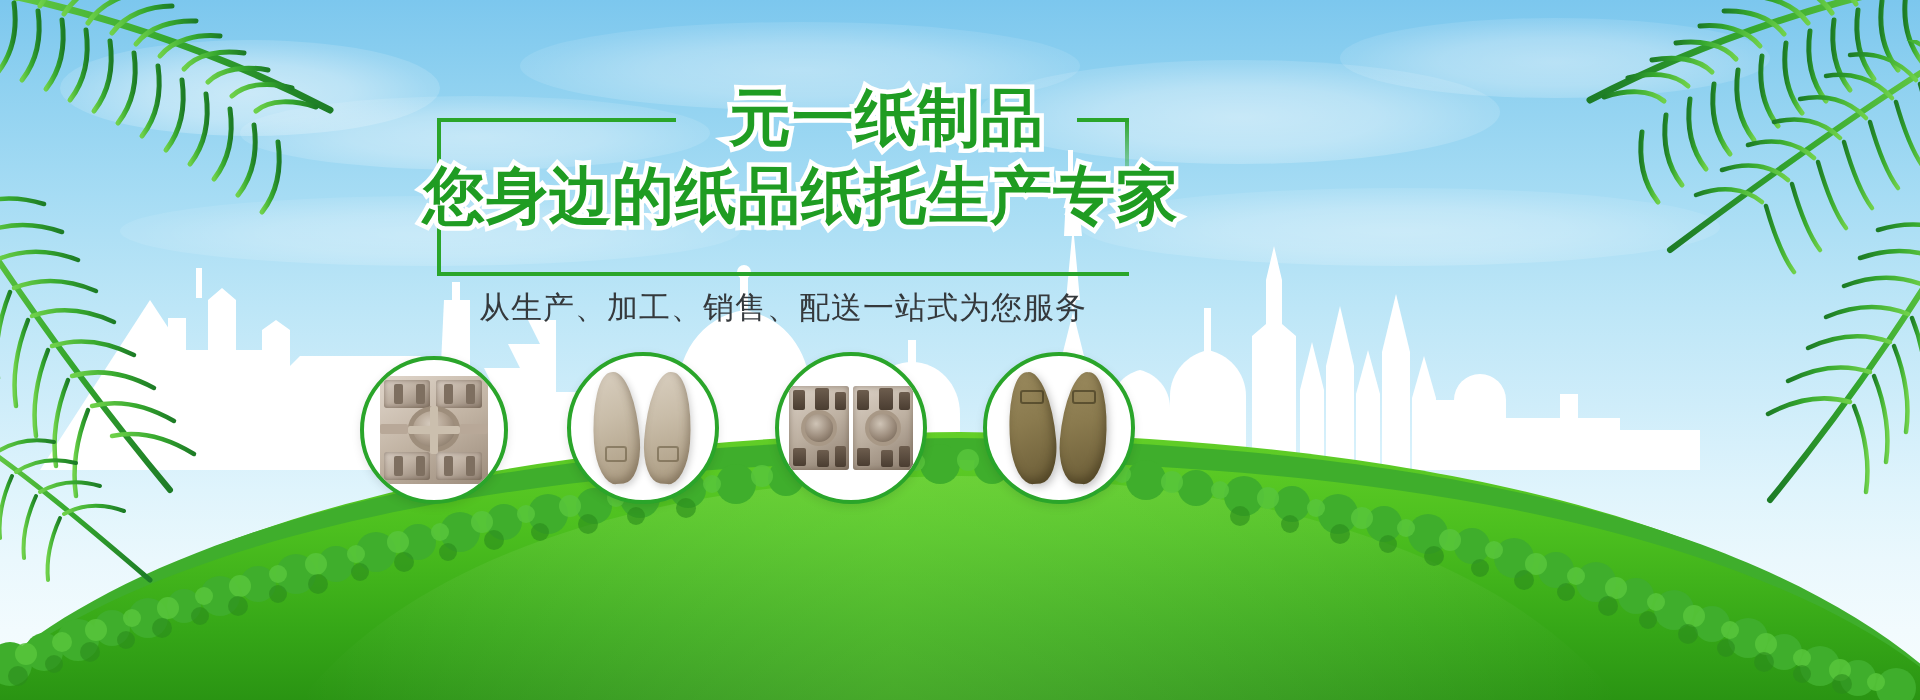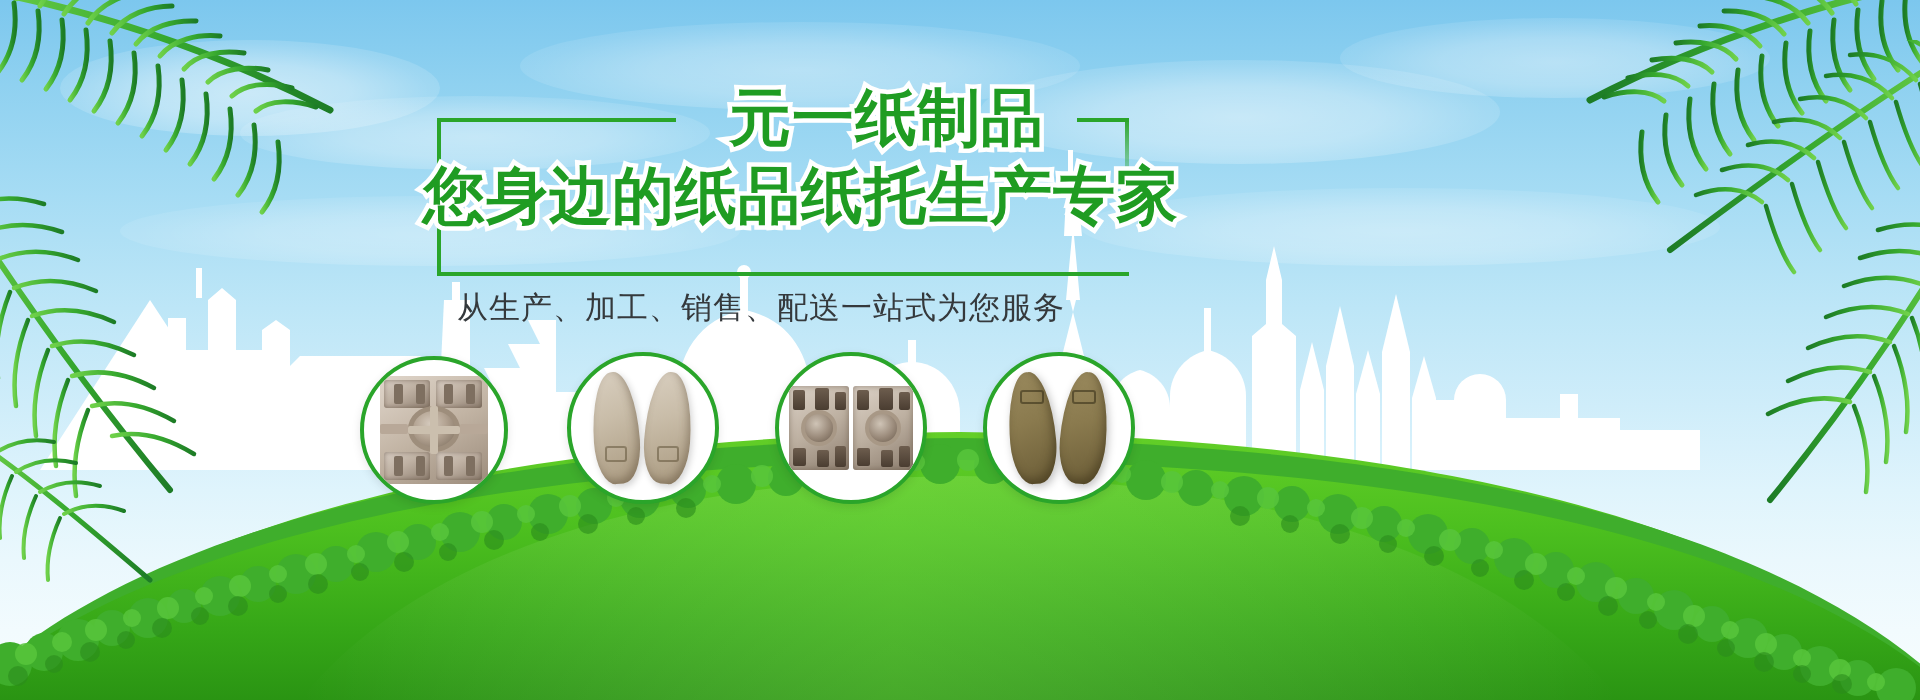--- a/index.html
+++ b/index.html
@@ -80,21 +80,21 @@
     text-align: left;
     font-size: 62px; line-height: 72px;
   }
   .hl-line-2 {
     left: -14px; top: 42px; width: 720px;
     font-size: 62px; line-height: 72px;
   }
 
   #subtitle {
     position: absolute;
-    left: 415px; top: 288px;
+    left: 437px; top: 288px;
     width: 692px;
     text-align: center;
     white-space: nowrap;
     font-size: 31px;
     line-height: 38px;
     color: #35393c;
     font-family: "DejaVu Sans", "Liberation Sans", sans-serif;
     letter-spacing: 1px;
   }
 

